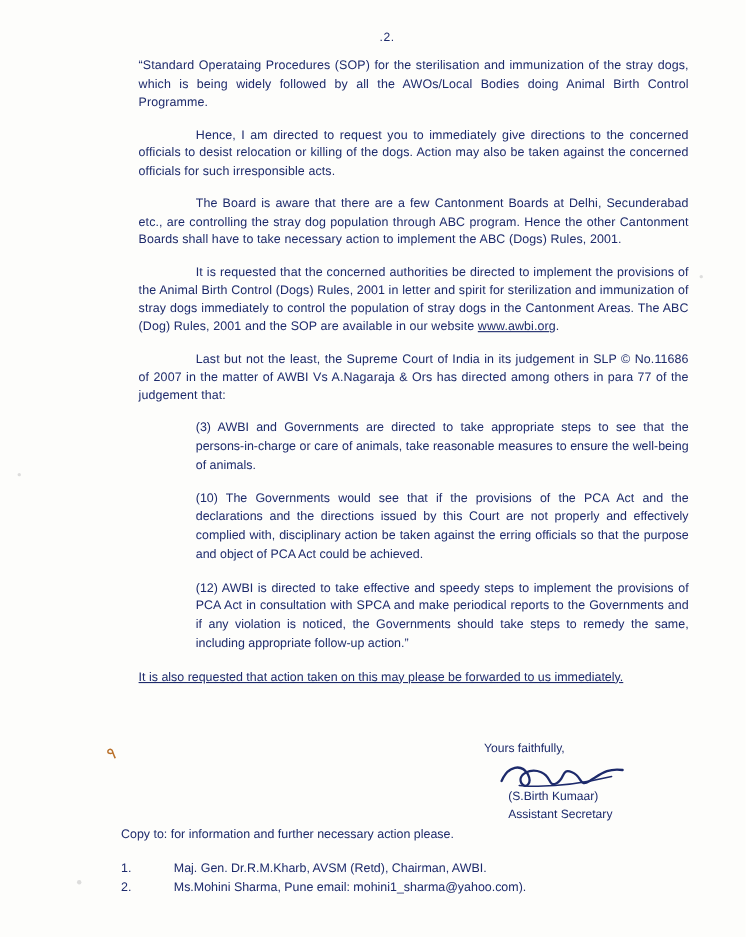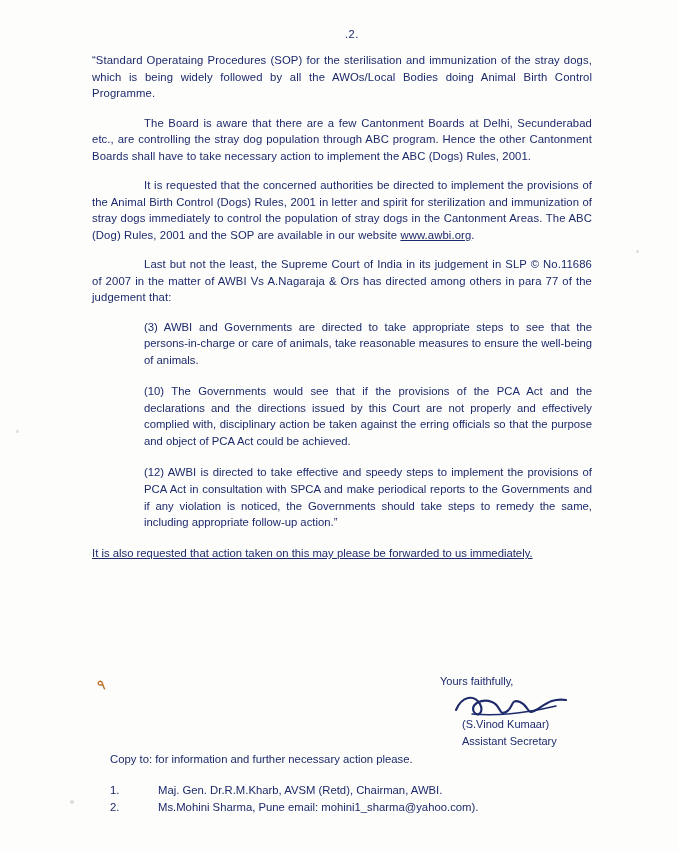--- a/index.html
+++ b/index.html
@@ -20,21 +20,21 @@
     position: absolute;
     top: 28px;
     left: 345px;
     font-size: 11px;
     color: #1d2a6b;
     letter-spacing: 0.5px;
   }
   .body-area {
     position: absolute;
     top: 52px;
-    left: 92px;
+    left: 126px;
     width: 500px;
   }
   p.para {
     margin: 0 0 13px 0;
     font-size: 11.3px;
     line-height: 16.5px;
     text-align: justify;
     color: #1d2a6b;
     letter-spacing: 0.1px;
   }
@@ -146,39 +146,40 @@
   <div class="page-number">.2.</div>
 
   <div class="speck s1"></div>
   <div class="speck s2"></div>
   <div class="speck s3"></div>
 
   <div class="body-area">
 
     <p class="para quoted">“Standard Operataing Procedures (SOP) for the sterilisation and immunization of the stray dogs, which is being widely followed by all the AWOs/Local Bodies doing Animal Birth Control Programme.</p>
 
+    <p class="para indent">Hence, I am directed to request you to immediately give directions to the concerned officials to desist relocation or killing of the dogs. Action may also be taken against the concerned officials for such irresponsible acts.</p>
 
     <p class="para indent">The Board is aware that there are a few Cantonment Boards at Delhi, Secunderabad etc., are controlling the stray dog population through ABC program. Hence the other Cantonment Boards shall have to take necessary action to implement the ABC (Dogs) Rules, 2001.</p>
 
     <p class="para indent"><span>It is requested that the concerned authorities be directed to implement the provisions of the Animal Birth Control (Dogs) Rules, 2001 in letter and spirit for sterilization and immunization of stray dogs immediately to control the population of stray dogs in the Cantonment Areas. The ABC (Dog) Rules, 2001 and the SOP are available in our website </span><span class="website-link">www.awbi.org</span><span>.</span></p>
 
     <p class="para indent">Last but not the least, the Supreme Court of India in its judgement in SLP © No.11686 of 2007 in the matter of AWBI Vs A.Nagaraja &amp; Ors has directed among others in para 77 of the judgement that:</p>
 
     <div class="italic-block">(3) AWBI and Governments are directed to take appropriate steps to see that the persons-in-charge or care of animals, take reasonable measures to ensure the well-being of animals.</div>
     <div class="italic-block">(10) The Governments would see that if the provisions of the PCA Act and the declarations and the directions issued by this Court are not properly and effectively complied with, disciplinary action be taken against the erring officials so that the purpose and object of PCA Act could be achieved.</div>
     <div class="italic-block">(12) AWBI is directed to take effective and speedy steps to implement the provisions of PCA Act in consultation with SPCA and make periodical reports to the Governments and if any violation is noticed, the Governments should take steps to remedy the same, including appropriate follow-up action.”</div>
 
     <p class="closing-line">It is also requested that action taken on this may please be forwarded to us immediately.</p>
   </div>
 
   <div class="mark-left">٩</div>
 
   <div class="sign-block">
     <div class="yours">Yours faithfully,</div>
-    <div class="name">(S.Vinod Kumaar)</div>
+    <div class="name">(S.Birth Kumaar)</div>
     <div class="desig">Assistant Secretary</div>
   </div>
 
   <svg class="signature" viewBox="0 0 120 32">
     <path d="M4 20 C10 6, 22 4, 28 14 C32 22, 26 28, 22 22 C18 14, 30 8, 40 12 C50 16, 46 26, 54 22 C62 18, 58 8, 68 12 C78 16, 74 26, 84 20 C94 14, 100 8, 114 10" fill="none" stroke="#1d2a6b" stroke-width="2.1" stroke-linecap="round"></path>
     <path d="M20 24 C40 26, 70 24, 104 16" fill="none" stroke="#1d2a6b" stroke-width="1.4" stroke-linecap="round"></path>
   </svg>
 
   <div class="copy-to">Copy to: for information and further necessary action please.</div>
 

